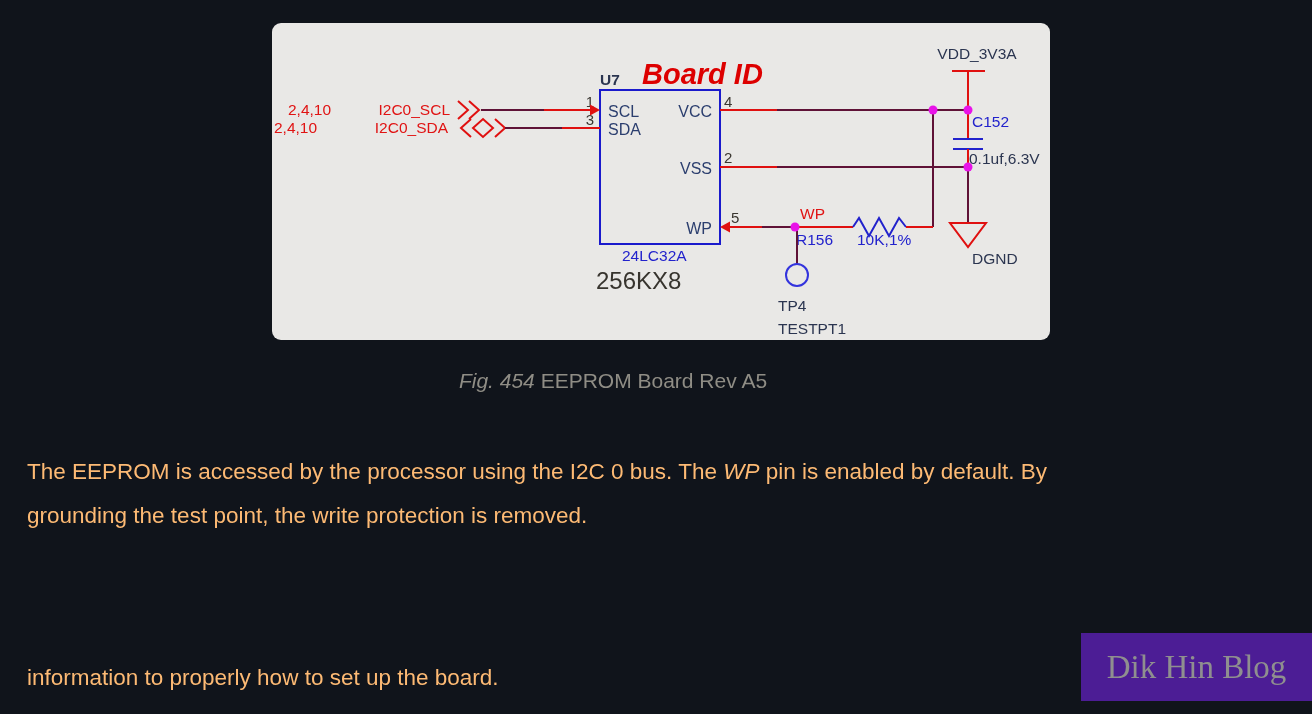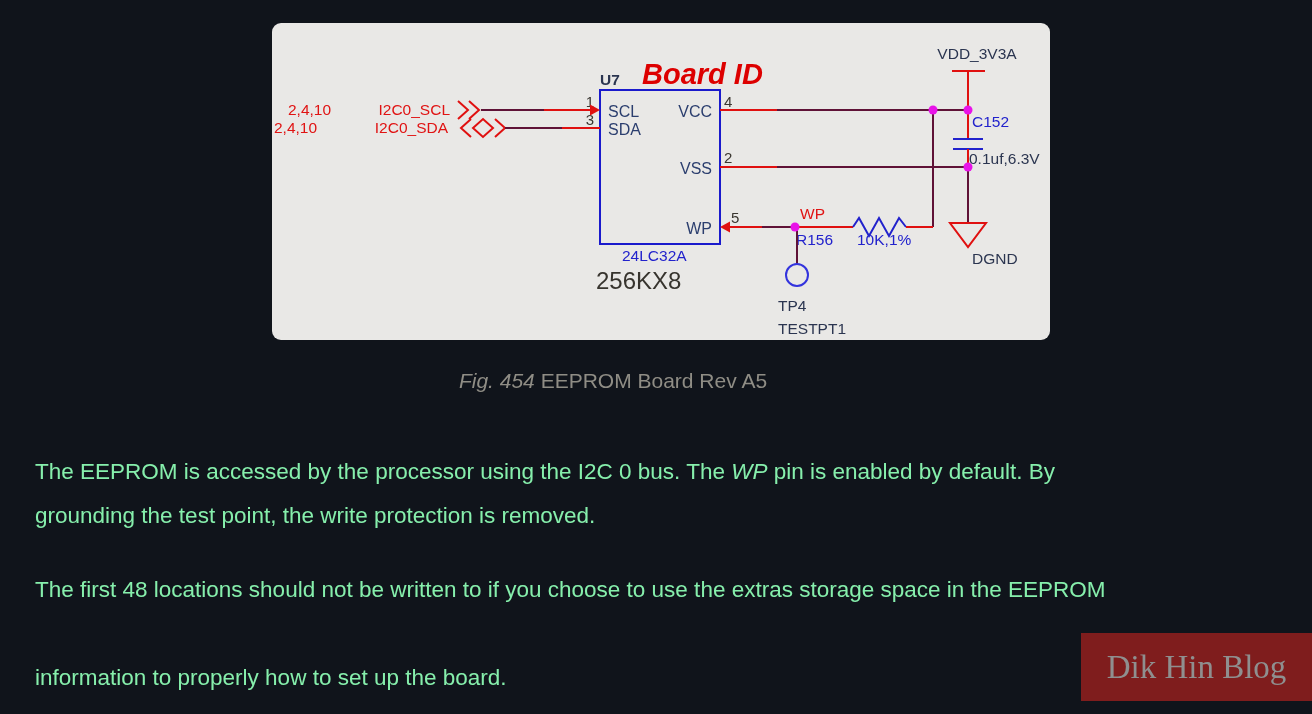--- a/index.html
+++ b/index.html
@@ -29,33 +29,33 @@
     line-height: 26px;
     color: #8f8d85;
   }
   figcaption em { font-style: italic; }
 
   
   .para {
     width: 1259px;
     font-size: 22.5px;
     line-height: 44px;
-    color: #86efac;
-    margin: 8px;
+    color: #fdba74;
+    margin: 0;
   }
   .para.first { margin-top: 56px; }
   .para + .para { margin-top: 30px; }
   .para em { font-style: italic; }
 
   
   .watermark {
     position: absolute;
     right: 0; bottom: 13px;
     width: 231px; height: 68px;
-    background: #7f1d1d;
+    background: #4c1d95;
     display: flex; align-items: center; justify-content: center;
     font-family: "Liberation Serif", serif;
     font-size: 33px;
     color: #8f8f8f;
   }
 
   
   svg text { font-family: "Liberation Sans", sans-serif; }
   .t-navy  { fill: #2b3550; font-size: 15.5px; }
   .t-pin   { fill: #2b3e6e; font-size: 16px; }
@@ -181,21 +181,21 @@
       <em>Fig. 454</em><span> EEPROM Board Rev A5</span>
     </figcaption>
   </figure>
 
   <p class="para first">
     <span>The EEPROM is accessed by the processor using the I2C 0 bus. The </span><em>WP</em><span> pin is enabled by default. By</span><br>
     <span>grounding the test point, the write protection is removed.</span>
   </p>
 
   <p class="para">
-    <span>The first 48 locations should not be written to if you choose to use the extras storage space in the EEPROM</span><br>
+    <br>
     <br>
     <span>information to properly how to set up the board.</span>
   </p>
 
 </div>
 
 <div class="watermark">
   <span>Dik Hin Blog</span>
 </div>
 

